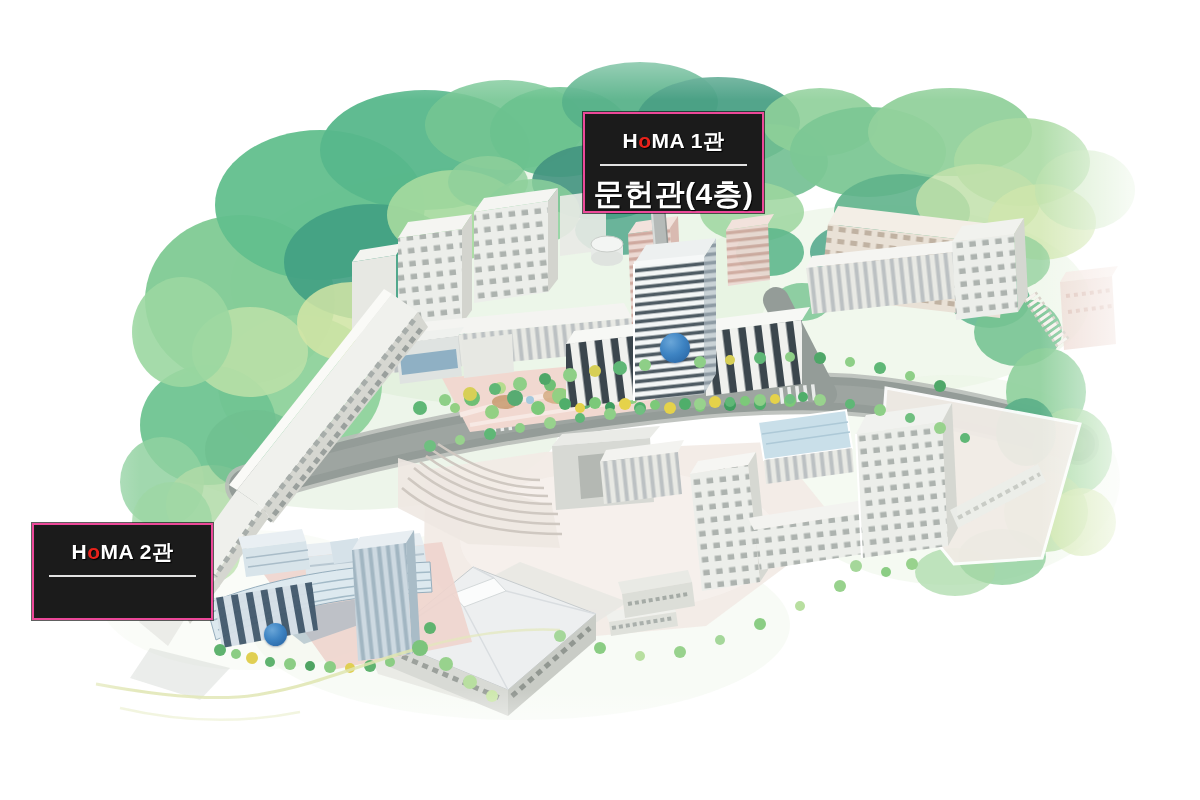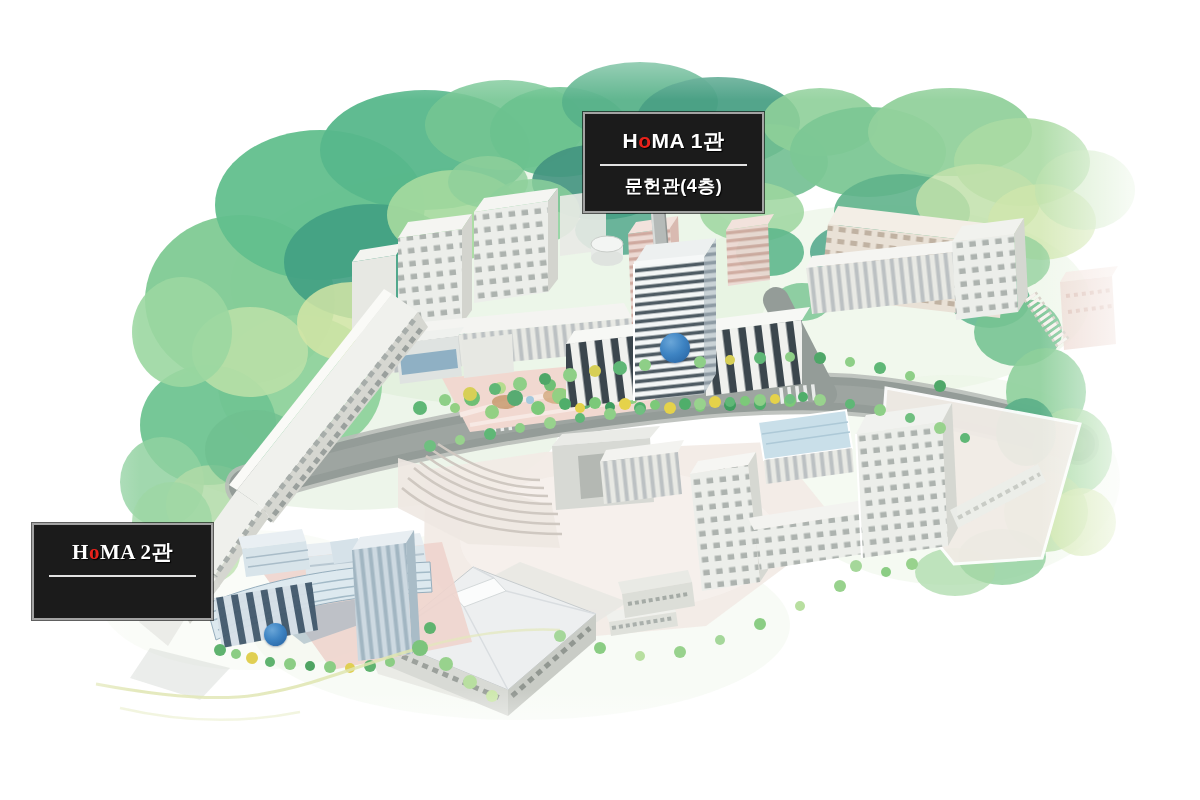--- a/index.html
+++ b/index.html
@@ -1,28 +1,28 @@
 <!DOCTYPE html>
 <html><head>
 <meta charset="utf-8">
 <style>
   html,body{margin:0;padding:0;background:#ffffff;}
   .stage{position:relative;width:1200px;height:800px;overflow:hidden;background:#ffffff;
          font-family:"Liberation Sans",sans-serif;}
   .map-svg{position:absolute;left:0;top:0;}
   .label-box{position:absolute;box-sizing:border-box;width:181px;background:#1b1b1b;
-             border:2px solid #a3a3a3;box-shadow:0 0 0 1px rgba(10,10,10,.65);
+             border:2px solid #ec4899;box-shadow:0 0 0 1px rgba(10,10,10,.65);
              color:#ffffff;text-align:center;font-weight:bold;z-index:30;}
   #label-homa1{left:583px;top:112px;height:101px;}
-  #label-homa2{left:32px;top:523px;height:97px;font-family:Liberation Serif, serif;}
+  #label-homa2{left:32px;top:523px;height:97px;}
   .brand-line{padding-top:13px;font-size:21px;letter-spacing:.5px;
               text-shadow:1px 1px 1px #000;}
   .brand-accent{color:#e7221b;}
   .divider{height:0;border-top:2px solid #e2e2e2;margin:9px 15px 8px 15px;}
-  .building-line{font-size:18px;letter-spacing:.5px;text-shadow:1px 1px 1px #000;}
+  .building-line{font-size:30px;letter-spacing:.5px;text-shadow:1px 1px 1px #000;}
   .marker{position:absolute;border-radius:50%;z-index:20;
           background:radial-gradient(circle at 36% 30%,#6aa6d8 0%,#3e84c3 45%,#2d6cab 80%,#26609b 100%);
           box-shadow:0 1px 2px rgba(20,40,80,.35);}
   #marker-homa1{left:660px;top:333px;width:30px;height:30px;}
   #marker-homa2{left:264px;top:623px;width:23px;height:23px;}
 </style>
 </head>
 <body>
 
 <div class="stage">

